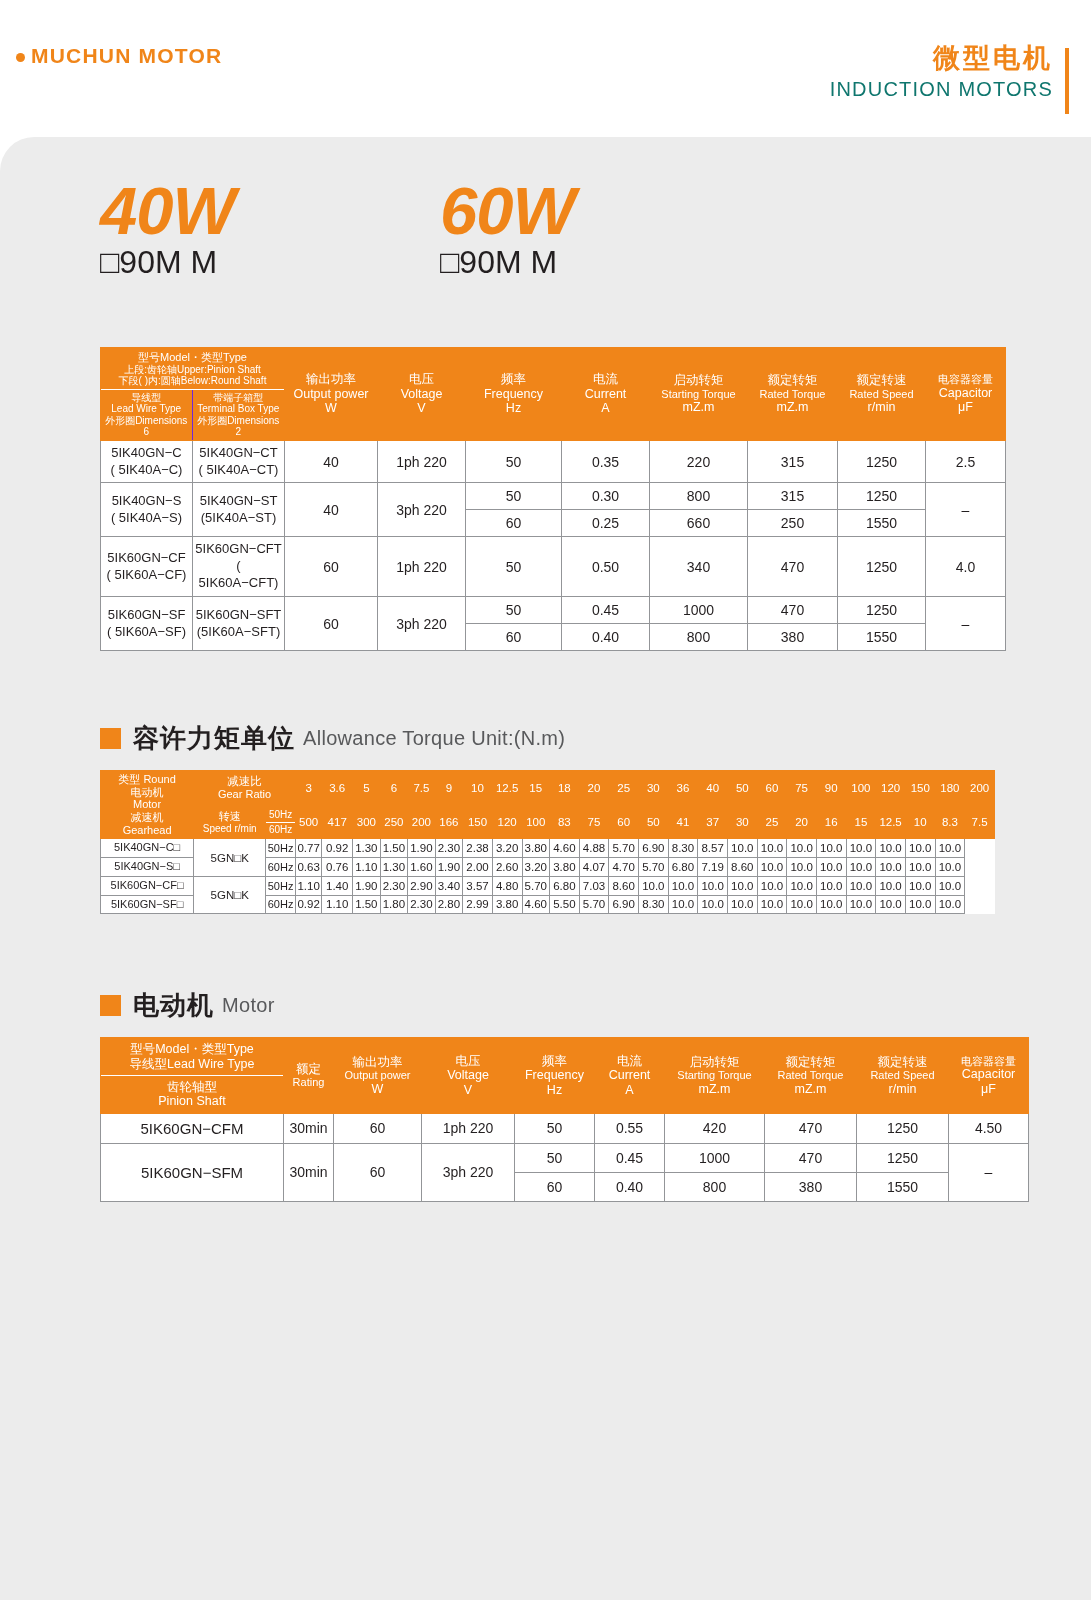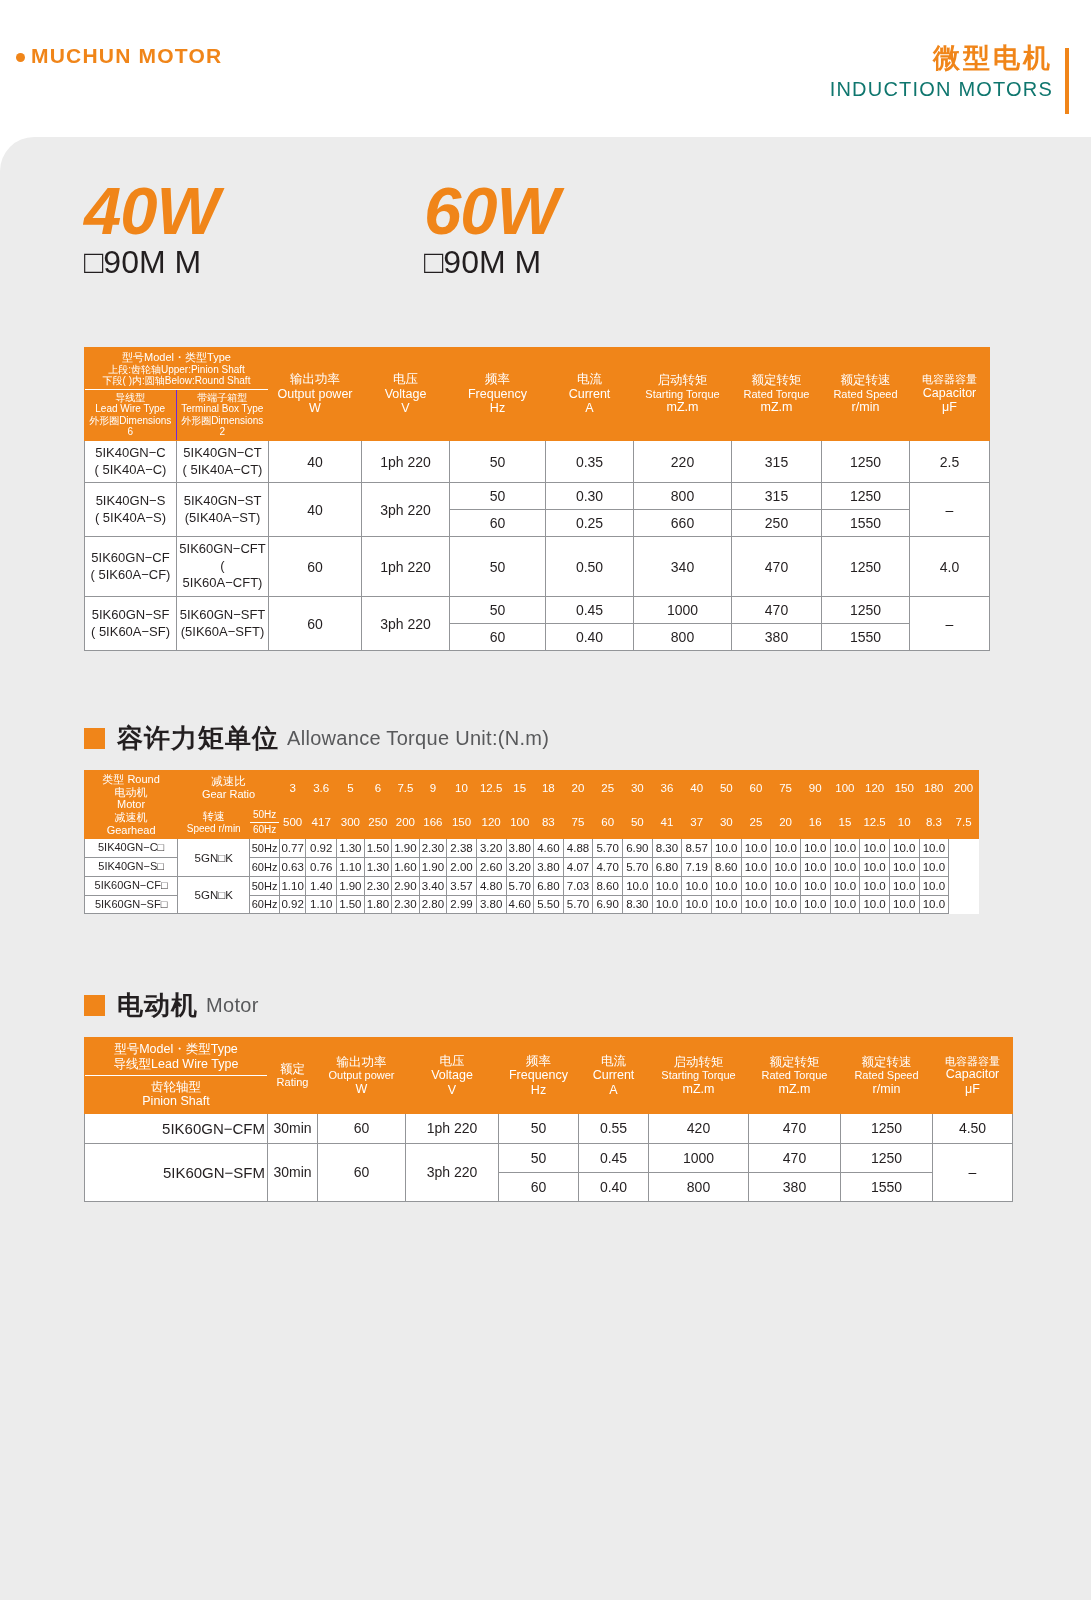--- a/index.html
+++ b/index.html
@@ -82,21 +82,21 @@
   }
   .hr-en {
     font-size: 20px;
     color: #0f766e;
     letter-spacing: 1.2px;
     line-height: 1.5;
   }
 
   .content {
     position: absolute;
-    left: 0; top: 177px;
+    left: 16px; top: 177px;
     width: 932px;
   }
 
   .wattrow {
     position: relative;
     margin-left: 84px;
     height: 170px;
   }
   .wattblock { position: absolute; top: 0; }
   .wattblock.b1 { left: 0; }
@@ -173,21 +173,21 @@
   
   table.t2 { width: 895px; }
   table.t2 td { font-size: 11.5px; padding: 2px 1px; }
   table.t2 td.lbl { font-size: 11px; line-height: 1.25; }
   table.t2 td.hz { font-size: 11px; }
   table.t2 .hdr td { font-size: 11.5px; }
 
   
   table.t3 { width: 895px; }
   table.t3 td.body { font-size: 14px; padding: 6px 2px; }
-  table.t3 td.model { font-size: 15px; padding: 6px 2px; text-align: right; }
+  table.t3 td.model { font-size: 15px; padding: 6px 2px; }
 
   .gap-a { height: 70px; }
   .gap-b { height: 74px; }
 </style>
 </head>
 <body>
 
 <div class="page-bg"></div>
 
 <div class="header">

